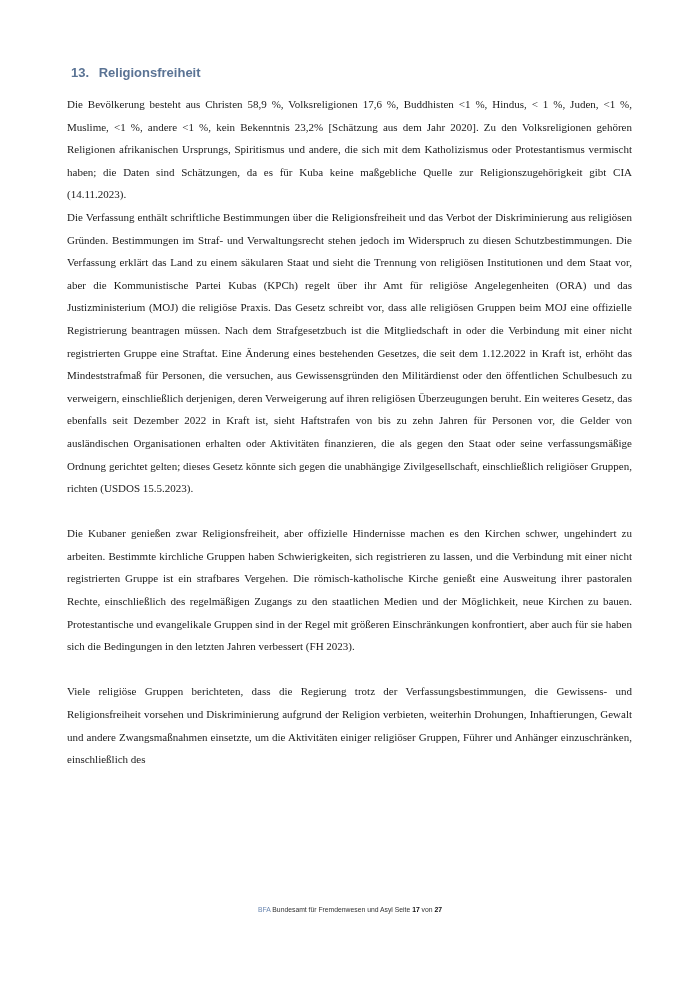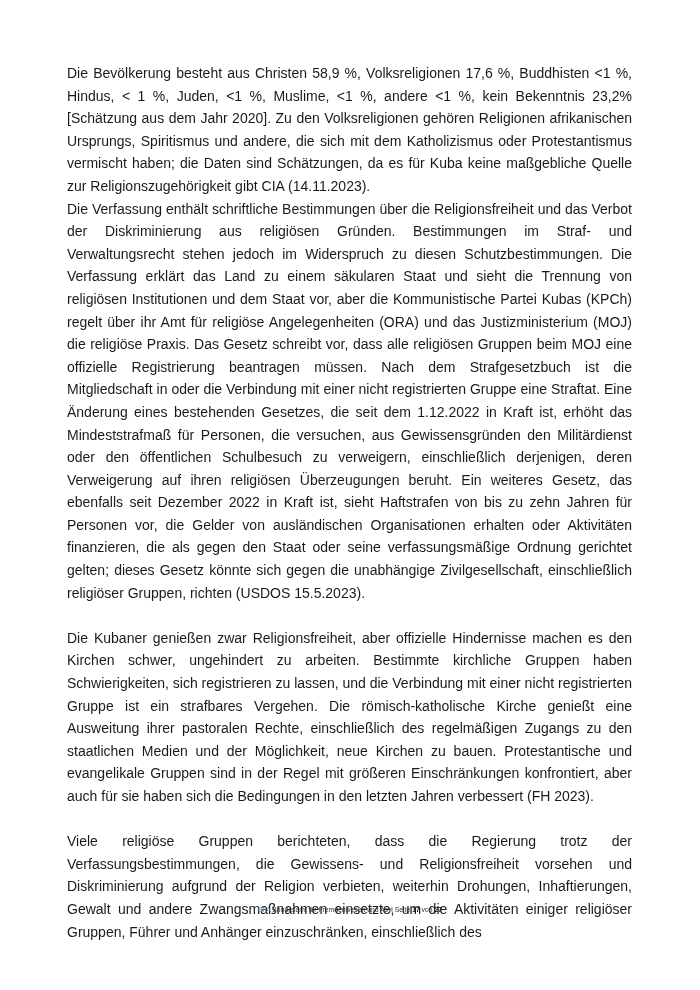--- a/index.html
+++ b/index.html
@@ -1,29 +1,33 @@
 <!DOCTYPE html>
 <html><head>
 <meta charset="utf-8">
 <style>
   html, body { margin: 0; padding: 0; background: #ffffff; }
   body { width: 700px; height: 990px; position: relative; overflow: hidden; }
   .page { position: absolute; left: 67px; top: 62px; width: 565px; font-family: "Liberation Sans", sans-serif; color: #1a1a1a; }
   .heading { font-size: 13px; font-weight: bold; color: #5a7394; margin: 0 0 9px 4px; line-height: 22px; }
   .heading .num { margin-right: 6px; }
-  p { margin: 0; font-size: 14px; line-height: 22.6px; text-align: justify; }
+  p { margin: 0; font-size: 11px; line-height: 22.6px; text-align: justify; font-family: Liberation Serif, serif; }
   .gap { height: 22.6px; }
   .footer { position: absolute; top: 906px; left: 0; width: 700px; text-align: center; font-family: "Liberation Sans", sans-serif; font-size: 6.8px; color: #333; }
   .footer .brand { color: #6a86b0; }
   .footer b { color: #111; }
 </style>
 </head>
 <body>
 
 <div class="page">
+  <div class="heading">
+    <span class="num">13.</span>
+    <span>Religionsfreiheit</span>
+  </div>
   <p>Die Bevölkerung besteht aus Christen 58,9 %, Volksreligionen 17,6 %, Buddhisten &lt;1 %, Hindus, &lt; 1 %, Juden, &lt;1 %, Muslime, &lt;1 %, andere &lt;1 %, kein Bekenntnis 23,2% [Schätzung aus dem Jahr 2020]. Zu den Volksreligionen gehören Religionen afrikanischen Ursprungs, Spiritismus und andere, die sich mit dem Katholizismus oder Protestantismus vermischt haben; die Daten sind Schätzungen, da es für Kuba keine maßgebliche Quelle zur Religionszugehörigkeit gibt CIA (14.11.2023).</p>
   <p>Die Verfassung enthält schriftliche Bestimmungen über die Religionsfreiheit und das Verbot der Diskriminierung aus religiösen Gründen. Bestimmungen im Straf- und Verwaltungsrecht stehen jedoch im Widerspruch zu diesen Schutzbestimmungen. Die Verfassung erklärt das Land zu einem säkularen Staat und sieht die Trennung von religiösen Institutionen und dem Staat vor, aber die Kommunistische Partei Kubas (KPCh) regelt über ihr Amt für religiöse Angelegenheiten (ORA) und das Justizministerium (MOJ) die religiöse Praxis. Das Gesetz schreibt vor, dass alle religiösen Gruppen beim MOJ eine offizielle Registrierung beantragen müssen. Nach dem Strafgesetzbuch ist die Mitgliedschaft in oder die Verbindung mit einer nicht registrierten Gruppe eine Straftat. Eine Änderung eines bestehenden Gesetzes, die seit dem 1.12.2022 in Kraft ist, erhöht das Mindeststrafmaß für Personen, die versuchen, aus Gewissensgründen den Militärdienst oder den öffentlichen Schulbesuch zu verweigern, einschließlich derjenigen, deren Verweigerung auf ihren religiösen Überzeugungen beruht. Ein weiteres Gesetz, das ebenfalls seit Dezember 2022 in Kraft ist, sieht Haftstrafen von bis zu zehn Jahren für Personen vor, die Gelder von ausländischen Organisationen erhalten oder Aktivitäten finanzieren, die als gegen den Staat oder seine verfassungsmäßige Ordnung gerichtet gelten; dieses Gesetz könnte sich gegen die unabhängige Zivilgesellschaft, einschließlich religiöser Gruppen, richten (USDOS 15.5.2023).</p>
   <div class="gap"></div>
   <p>Die Kubaner genießen zwar Religionsfreiheit, aber offizielle Hindernisse machen es den Kirchen schwer, ungehindert zu arbeiten. Bestimmte kirchliche Gruppen haben Schwierigkeiten, sich registrieren zu lassen, und die Verbindung mit einer nicht registrierten Gruppe ist ein strafbares Vergehen. Die römisch-katholische Kirche genießt eine Ausweitung ihrer pastoralen Rechte, einschließlich des regelmäßigen Zugangs zu den staatlichen Medien und der Möglichkeit, neue Kirchen zu bauen. Protestantische und evangelikale Gruppen sind in der Regel mit größeren Einschränkungen konfrontiert, aber auch für sie haben sich die Bedingungen in den letzten Jahren verbessert (FH 2023).</p>
   <div class="gap"></div>
   <p>Viele religiöse Gruppen berichteten, dass die Regierung trotz der Verfassungsbestimmungen, die Gewissens- und Religionsfreiheit vorsehen und Diskriminierung aufgrund der Religion verbieten, weiterhin Drohungen, Inhaftierungen, Gewalt und andere Zwangsmaßnahmen einsetzte, um die Aktivitäten einiger religiöser Gruppen, Führer und Anhänger einzuschränken, einschließlich des</p>
 </div>
 
 <div class="footer">
   <span class="brand">BFA</span>

